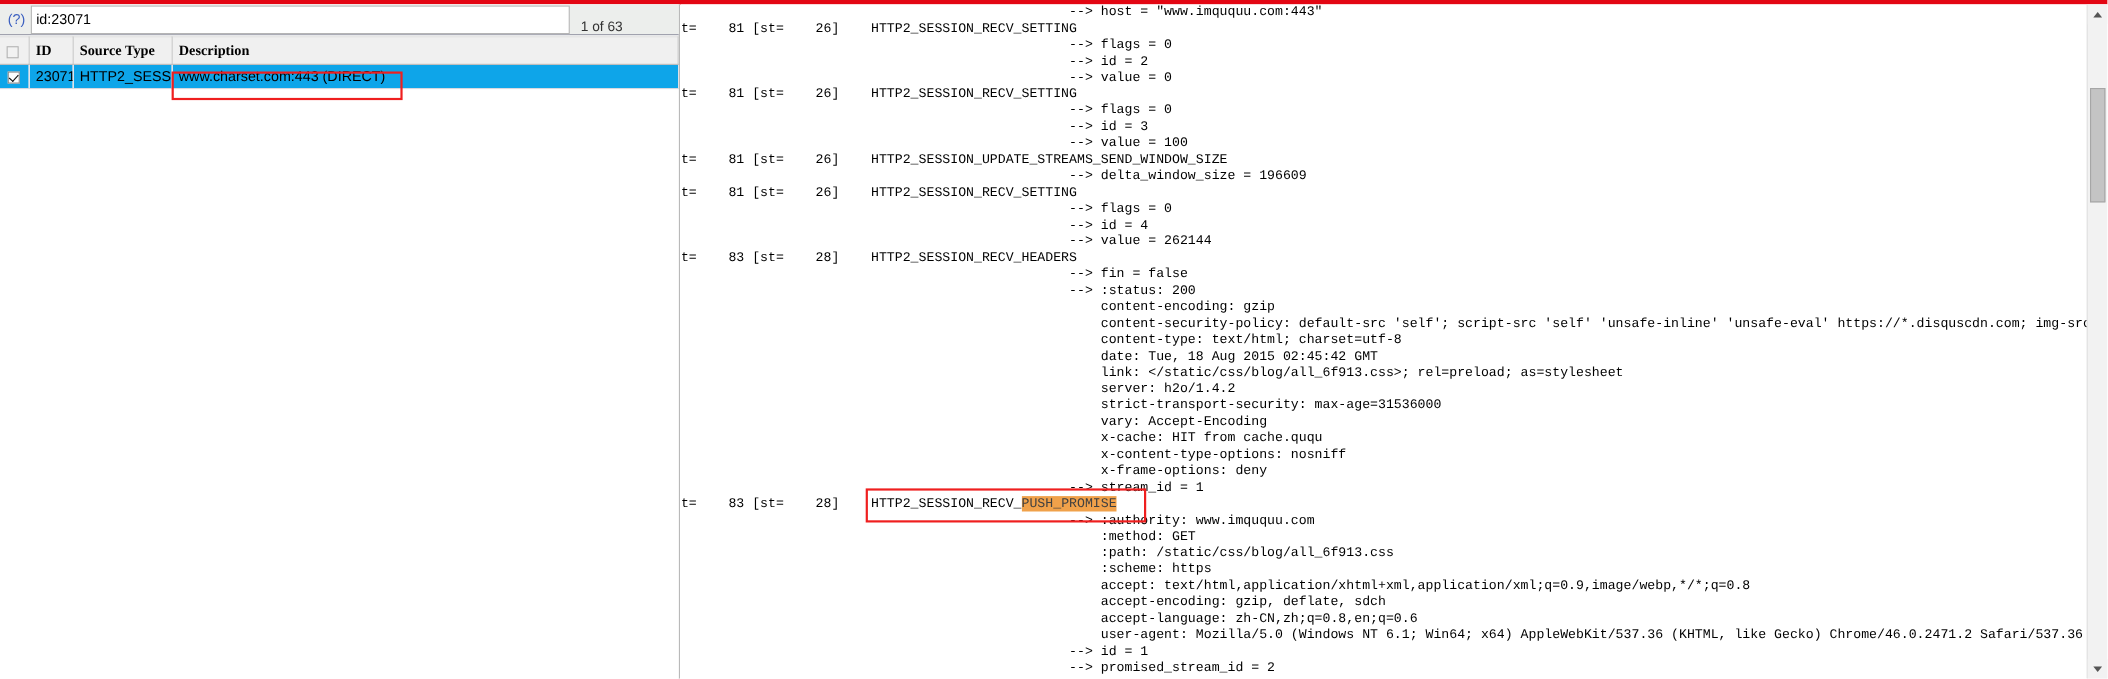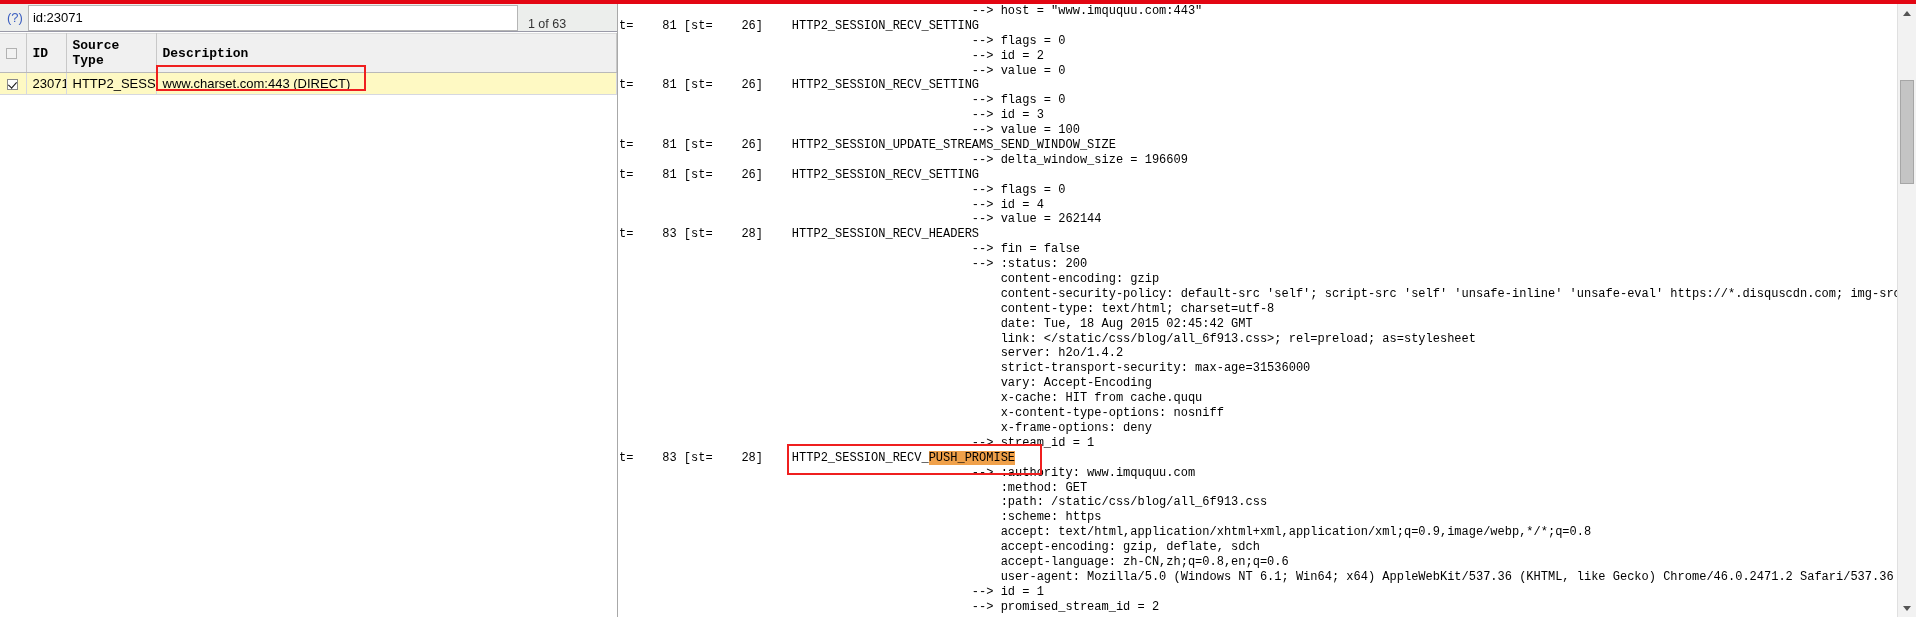--- a/index.html
+++ b/index.html
@@ -43,32 +43,32 @@
   
   .table-wrap{position:absolute;left:0;top:29px;right:0;bottom:0;background:#fff;}
   .grid{width:100%;border-collapse:collapse;table-layout:fixed;}
   .grid th{
     background:#f0f0f0;
     border-right:1px solid #c8c8c8;
     border-bottom:1px solid #b9b9b9;
     border-top:1px solid #dcdcdc;
     font-size:13px;font-weight:bold;text-align:left;
     padding:4px 6px;height:20px;box-sizing:border-box;
-    font-family:Liberation Mono, monospace;
+    font-family:Liberation Serif, serif;
   }
   .grid td{
     border-right:1px solid #d6d8e0;
     border-bottom:1px solid #d6d8e0;
     font-size:13px;padding:3px 6px;height:20px;box-sizing:border-box;
     white-space:nowrap;overflow:hidden;
   }
   .col-check{width:26px;text-align:center;}
   .col-id{width:40px;}
   .col-type{width:90px;margin-left:44px;}
-  .row-selected td{background:#fef9c3;}
+  .row-selected td{background:#0ea5e9;}
   .hdr-check{width:26px;text-align:center;}
   .cb{
     display:inline-block;width:11px;height:11px;
     border:1px solid #8a8a8a;background:#fdfdfd;vertical-align:middle;
     position:relative;box-sizing:border-box;
   }
   .cb.checked:after{
     content:"";position:absolute;left:2px;top:0px;width:4px;height:7px;
     border:solid #111;border-width:0 1.6px 1.6px 0;transform:rotate(42deg);
   }
@@ -89,21 +89,21 @@
     background:#ffffff;overflow:hidden;
   }
   .log-scroll{
     position:absolute;left:0;top:0;right:18px;bottom:0;
     overflow:hidden;
     font-family:"Liberation Mono", monospace;
     font-size:12px;line-height:14.9px;color:#000;
     white-space:pre;
   }
   .log-line{height:14.9px;white-space:pre;}
-  .hl-push{background:#f0a14a;color:#000000;}
+  .hl-push{background:#f0a14a;color:#404040;}
 
   
   .vscroll{
     position:absolute;right:0;top:0;width:18px;bottom:0;background:#f2f2f2;
     border-left:1px solid #e0e0e0;
   }
   .vs-arrow{
     position:absolute;left:0;width:18px;height:18px;background:#f2f2f2;
     display:flex;align-items:center;justify-content:center;
   }

